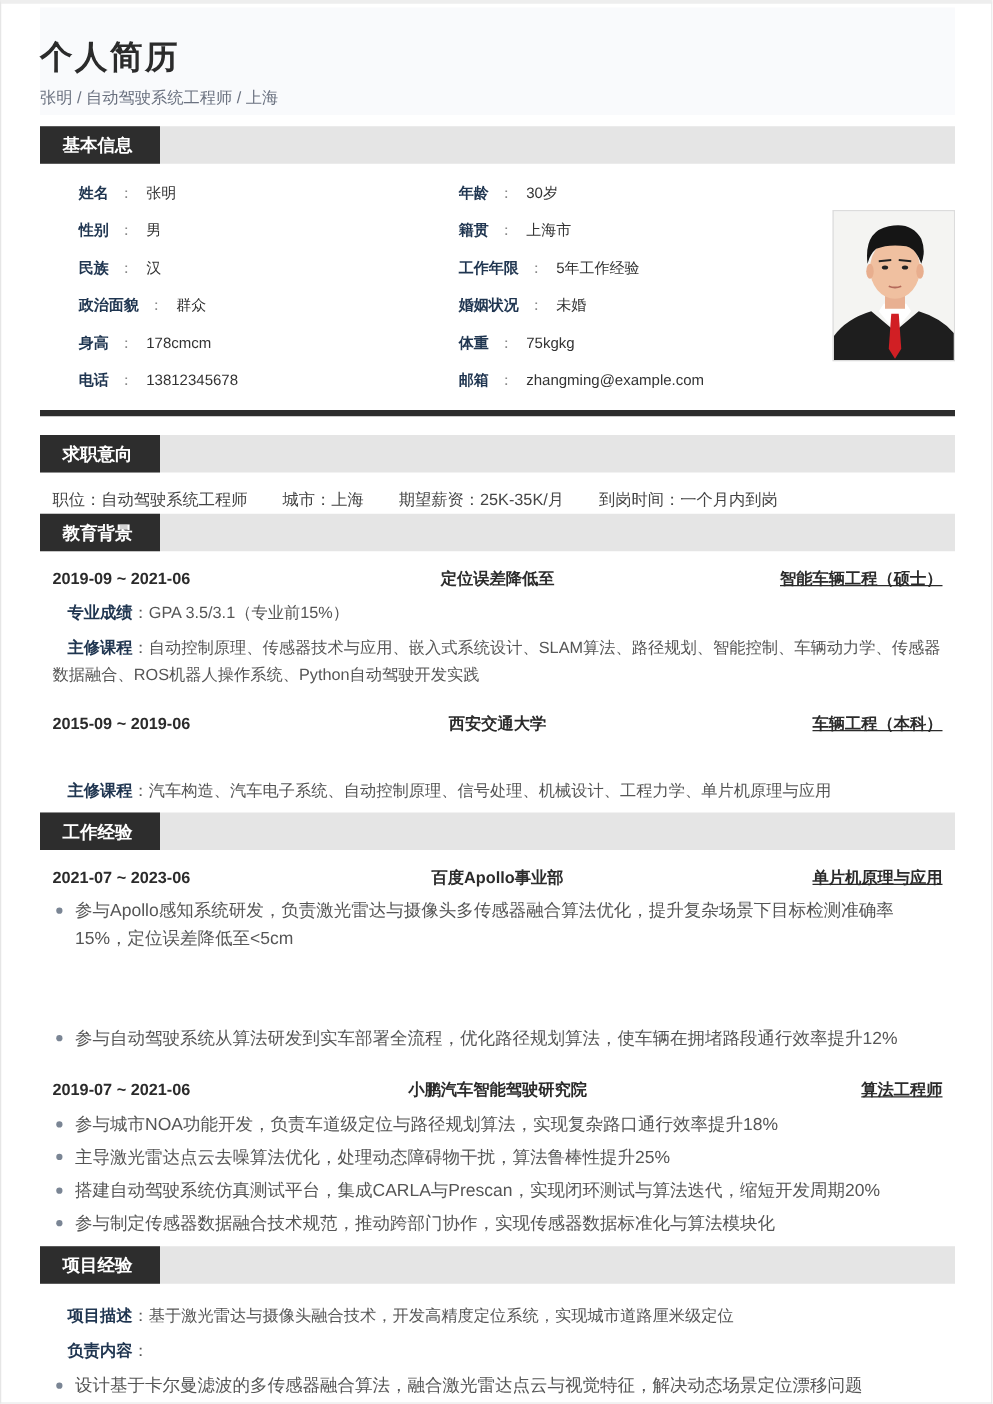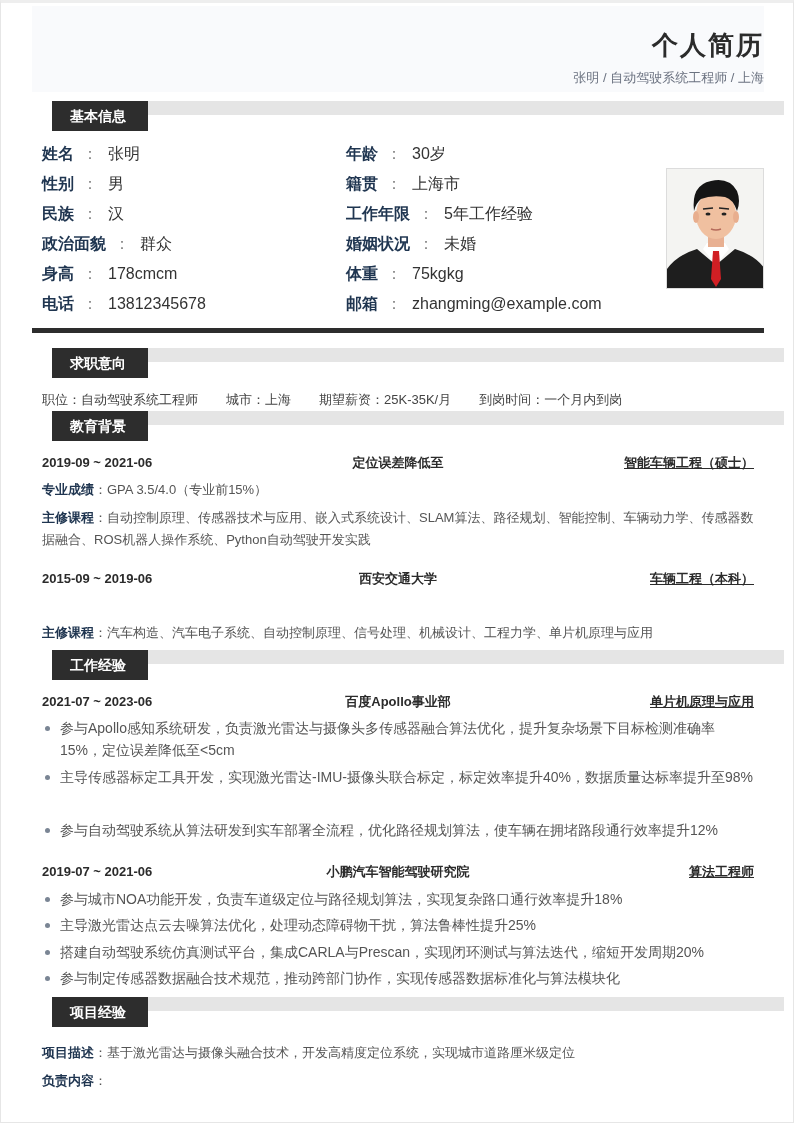--- a/index.html
+++ b/index.html
@@ -1,43 +1,43 @@
 <!DOCTYPE html>
 <html><head>
 <meta charset="utf-8">
 <style>
   * { box-sizing: border-box; margin: 0; padding: 0; }
   html, body { width: 794px; height: 1123px; overflow: hidden; background: #ffffff; }
   body { font-family: "Liberation Sans", "DejaVu Sans", sans-serif; color: #333; position: relative; }
   .page { position: absolute; left: 0; top: 0; width: 794px; height: 1123px; border: 1px solid #e6e6e6; border-top: 3px solid #eeeeee; }
-  .header { position: absolute; left: 31px; top: 3px; width: 732px; height: 86px; background: #f9fafc; text-align: right; }
+  .header { position: absolute; left: 31px; top: 3px; width: 732px; height: 86px; background: #f9fafc; text-align: left; }
   .header .title { position: absolute; left: 0; right: 0; top: 22px; font-size: 26px; font-weight: bold; color: #2b2b2b; letter-spacing: 2px; }
   .header .subtitle { position: absolute; left: 0; right: 0; top: 63px; font-size: 13px; color: #6b7280; }
 
-  .sec-head { position: absolute; left: 31px; width: 732px; height: 14px; background: #e5e5e5; margin-left: 20px; }
+  .sec-head { position: absolute; left: 31px; width: 732px; height: 30px; background: #e5e5e5; }
   .sec-head .tag { position: absolute; left: 0; top: 0; width: 96px; height: 30px; background: #2d2d2d; color: #fff; font-size: 14px; font-weight: bold; line-height: 30px; padding-left: 18px; }
 
-  .info-row { position: absolute; font-size: 16px; height: 18px; line-height: 18px; white-space: nowrap; }
+  .info-row { position: absolute; font-size: 12px; height: 18px; line-height: 18px; white-space: nowrap; margin-left: 21px; }
   .lbl { color: #1f3550; font-weight: bold; }
   .colon { color: #888; margin: 0 10px 0 8px; }
   .val { color: #333; }
 
   .photo { position: absolute; left: 665px; top: 165px; width: 98px; height: 121px; border: 1px solid #dcdcdc; background: #f5f5f5; overflow: hidden; }
   .divider { position: absolute; left: 31px; top: 325px; width: 732px; height: 5px; background: #2d2d2d; }
 
   .intent { position: absolute; left: 41px; top: 388px; font-size: 13px; color: #444; white-space: nowrap; }
   .intent span { margin-right: 28px; }
 
   .entry-head { position: absolute; left: 41px; width: 712px; height: 18px; font-size: 13px; font-weight: bold; color: #2b2b2b; line-height: 18px; }
   .entry-head .date { position: absolute; left: 0; top: 0; }
   .entry-head .org { position: absolute; left: 0; right: 0; text-align: center; top: 0; }
   .entry-head .role { position: absolute; right: 0; top: 0; text-decoration: underline; }
 
   .line { position: absolute; left: 41px; width: 712px; font-size: 13px; color: #555; line-height: 22px; }
-  .line b { color: #1f3550; }
+  .line b { color: #1f3550; margin-left: 12px; }
 
   .bullet { position: absolute; left: 41px; width: 712px; font-size: 14px; color: #555; line-height: 22px; padding-left: 18px; }
   .bullet .dot { position: absolute; left: 3px; top: 9px; width: 5px; height: 5px; border-radius: 50%; background: #7a8594; }
 </style>
 </head>
 <body>
 
 <div class="page">
 
   <div class="header">
@@ -127,21 +127,21 @@
   <div class="sec-head" style="top:408px;">
     <div class="tag">教育背景</div>
   </div>
 
   <div class="entry-head" style="top:451px;">
     <span class="date">2019-09 ~ 2021-06</span>
     <span class="org">定位误差降低至</span>
     <span class="role">智能车辆工程（硕士）</span>
   </div>
   <div class="line" style="top:476px;">
-    <b>专业成绩</b><span>：GPA 3.5/4.0（专业前15%）</span>
+    <b>专业成绩</b><span>：GPA 3.5/3.1（专业前15%）</span>
   </div>
   <div class="line" style="top:504px;">
     <b>主修课程</b><span>：自动控制原理、传感器技术与应用、嵌入式系统设计、SLAM算法、路径规划、智能控制、车辆动力学、传感器数据融合、ROS机器人操作系统、Python自动驾驶开发实践</span>
   </div>
 
   <div class="entry-head" style="top:567px;">
     <span class="date">2015-09 ~ 2019-06</span>
     <span class="org">西安交通大学</span>
     <span class="role">车辆工程（本科）</span>
   </div>
@@ -152,21 +152,20 @@
   <div class="sec-head" style="top:647px;">
     <div class="tag">工作经验</div>
   </div>
 
   <div class="entry-head" style="top:690px;">
     <span class="date">2021-07 ~ 2023-06</span>
     <span class="org">百度Apollo事业部</span>
     <span class="role">单片机原理与应用</span>
   </div>
   <div class="bullet" style="top:714px;"><span class="dot"></span><span>参与Apollo感知系统研发，负责激光雷达与摄像头多传感器融合算法优化，提升复杂场景下目标检测准确率15%，定位误差降低至&lt;5cm</span></div>
-  <div class="bullet" style="top:763px;"><span class="dot"></span><span>主导传感器标定工具开发，实现激光雷达-IMU-摄像头联合标定，标定效率提升40%，数据质量达标率提升至98%</span></div>
   <div class="bullet" style="top:816px;"><span class="dot"></span><span>参与自动驾驶系统从算法研发到实车部署全流程，优化路径规划算法，使车辆在拥堵路段通行效率提升12%</span></div>
 
   <div class="entry-head" style="top:860px;">
     <span class="date">2019-07 ~ 2021-06</span>
     <span class="org">小鹏汽车智能驾驶研究院</span>
     <span class="role">算法工程师</span>
   </div>
   <div class="bullet" style="top:885px;"><span class="dot"></span><span>参与城市NOA功能开发，负责车道级定位与路径规划算法，实现复杂路口通行效率提升18%</span></div>
   <div class="bullet" style="top:911px;"><span class="dot"></span><span>主导激光雷达点云去噪算法优化，处理动态障碍物干扰，算法鲁棒性提升25%</span></div>
   <div class="bullet" style="top:938px;"><span class="dot"></span><span>搭建自动驾驶系统仿真测试平台，集成CARLA与Prescan，实现闭环测试与算法迭代，缩短开发周期20%</span></div>
@@ -174,14 +173,15 @@
 
   <div class="sec-head" style="top:994px;">
     <div class="tag">项目经验</div>
   </div>
   <div class="line" style="top:1039px;">
     <b>项目描述</b><span>：基于激光雷达与摄像头融合技术，开发高精度定位系统，实现城市道路厘米级定位</span>
   </div>
   <div class="line" style="top:1067px;">
     <b>负责内容</b><span>：</span>
   </div>
+  <div class="bullet" style="top:1094px;"><span class="dot"></span><span>设计基于卡尔曼滤波的多传感器融合算法，融合激光雷达点云与视觉特征，解决动态场景定位漂移问题</span></div>
 
 </div>
 
 </body></html>

